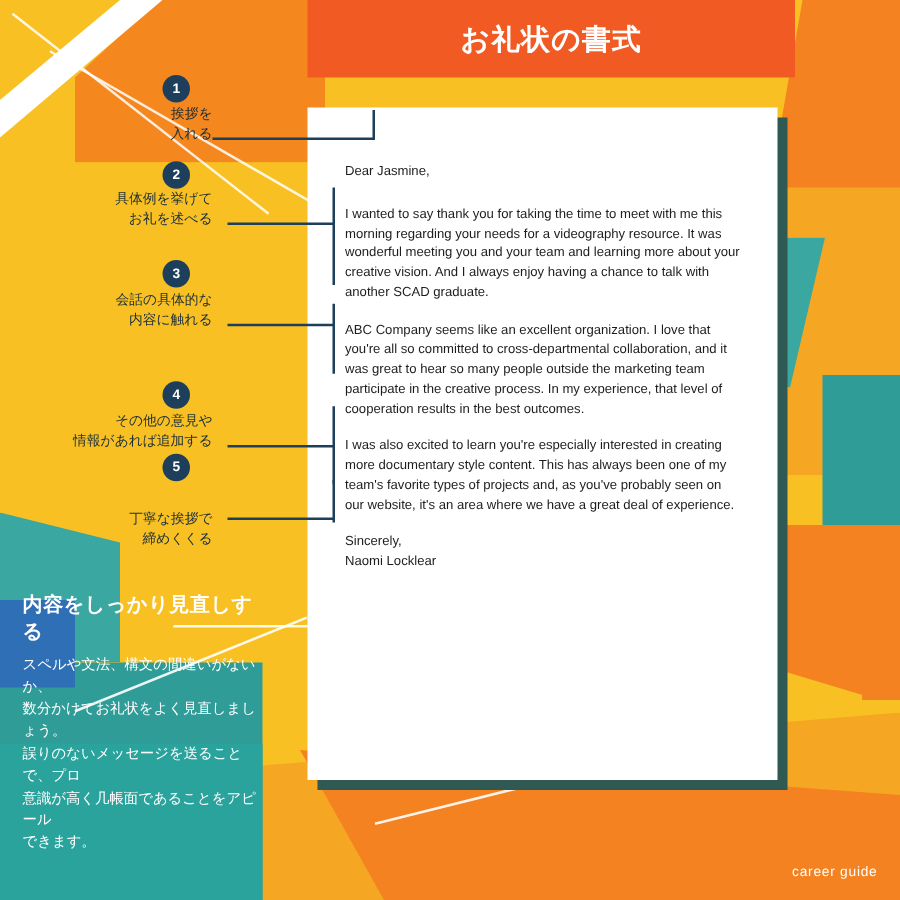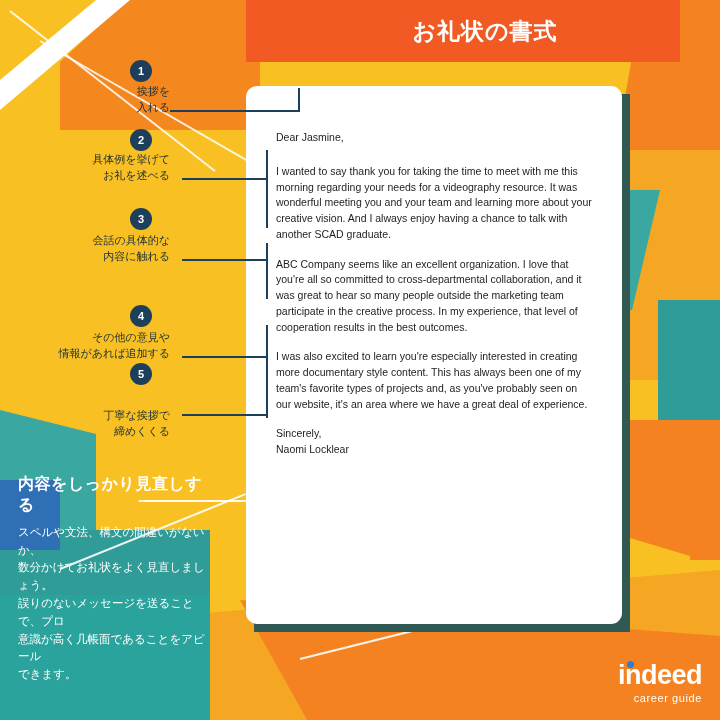--- a/index.html
+++ b/index.html
@@ -48,31 +48,31 @@
   .s-white-line-c{left:300px;bottom:60px;width:320px;height:2px;background:rgba(255,255,255,.9);
     transform:rotate(-14deg);transform-origin:left center;}
   .s-white-line-d{left:60px;bottom:150px;width:200px;height:2px;background:rgba(255,255,255,.9);
     transform:rotate(-22deg);transform-origin:left center;}
   .s-white-wedge{left:120px;top:500px;width:150px;height:80px;border:2px solid rgba(255,255,255,.9);
     border-left:none;border-bottom:none;transform:skewX(-25deg);}
 
   
   .header-band{
     position:absolute;left:246px;top:0;width:390px;height:62px;background:#f15a22;
-    display:flex;align-items:center;justify-content:center;padding-left:44px;
+    display:flex;align-items:center;justify-content:center;
   }
   .header-band .title{
     color:#ffffff;font-size:23px;font-weight:bold;letter-spacing:1px;
   }
 
   
   .letter-shadow{position:absolute;left:254px;top:94px;width:376px;height:538px;background:#2f5952;}
   .letter{
     position:absolute;left:246px;top:86px;width:376px;height:538px;background:#ffffff;
-    box-sizing:border-box;padding:44px 30px 20px 30px;border-radius:11px;
+    box-sizing:border-box;padding:44px 30px 20px 30px;
   }
   .letter p{
     margin:0 0 14px 0;color:#1d1d1d;font-size:10.5px;line-height:1.5;
   }
   .letter p.sig{margin-bottom:0;line-height:1.5;}
   .letter p.greeting{margin-bottom:18px;}
 
   
   .step{position:absolute;text-align:right;}
   .badge{
@@ -212,20 +212,16 @@
   <div class="tip">
     <div class="tip-title">内容をしっかり見直しする</div>
     <div class="tip-body">スペルや文法、構文の間違いがないか、
 数分かけてお礼状をよく見直しましょう。
 誤りのないメッセージを送ることで、プロ
 意識が高く几帳面であることをアピール
 できます。</div>
   </div>
 
   <div class="logo">
-    <div class="logo-word">
-      <span class="logo-dot"></span>
-      <span>indeed</span>
-    </div>
     <div class="logo-sub">career guide</div>
   </div>
 
 </div>
 
 </body></html>

